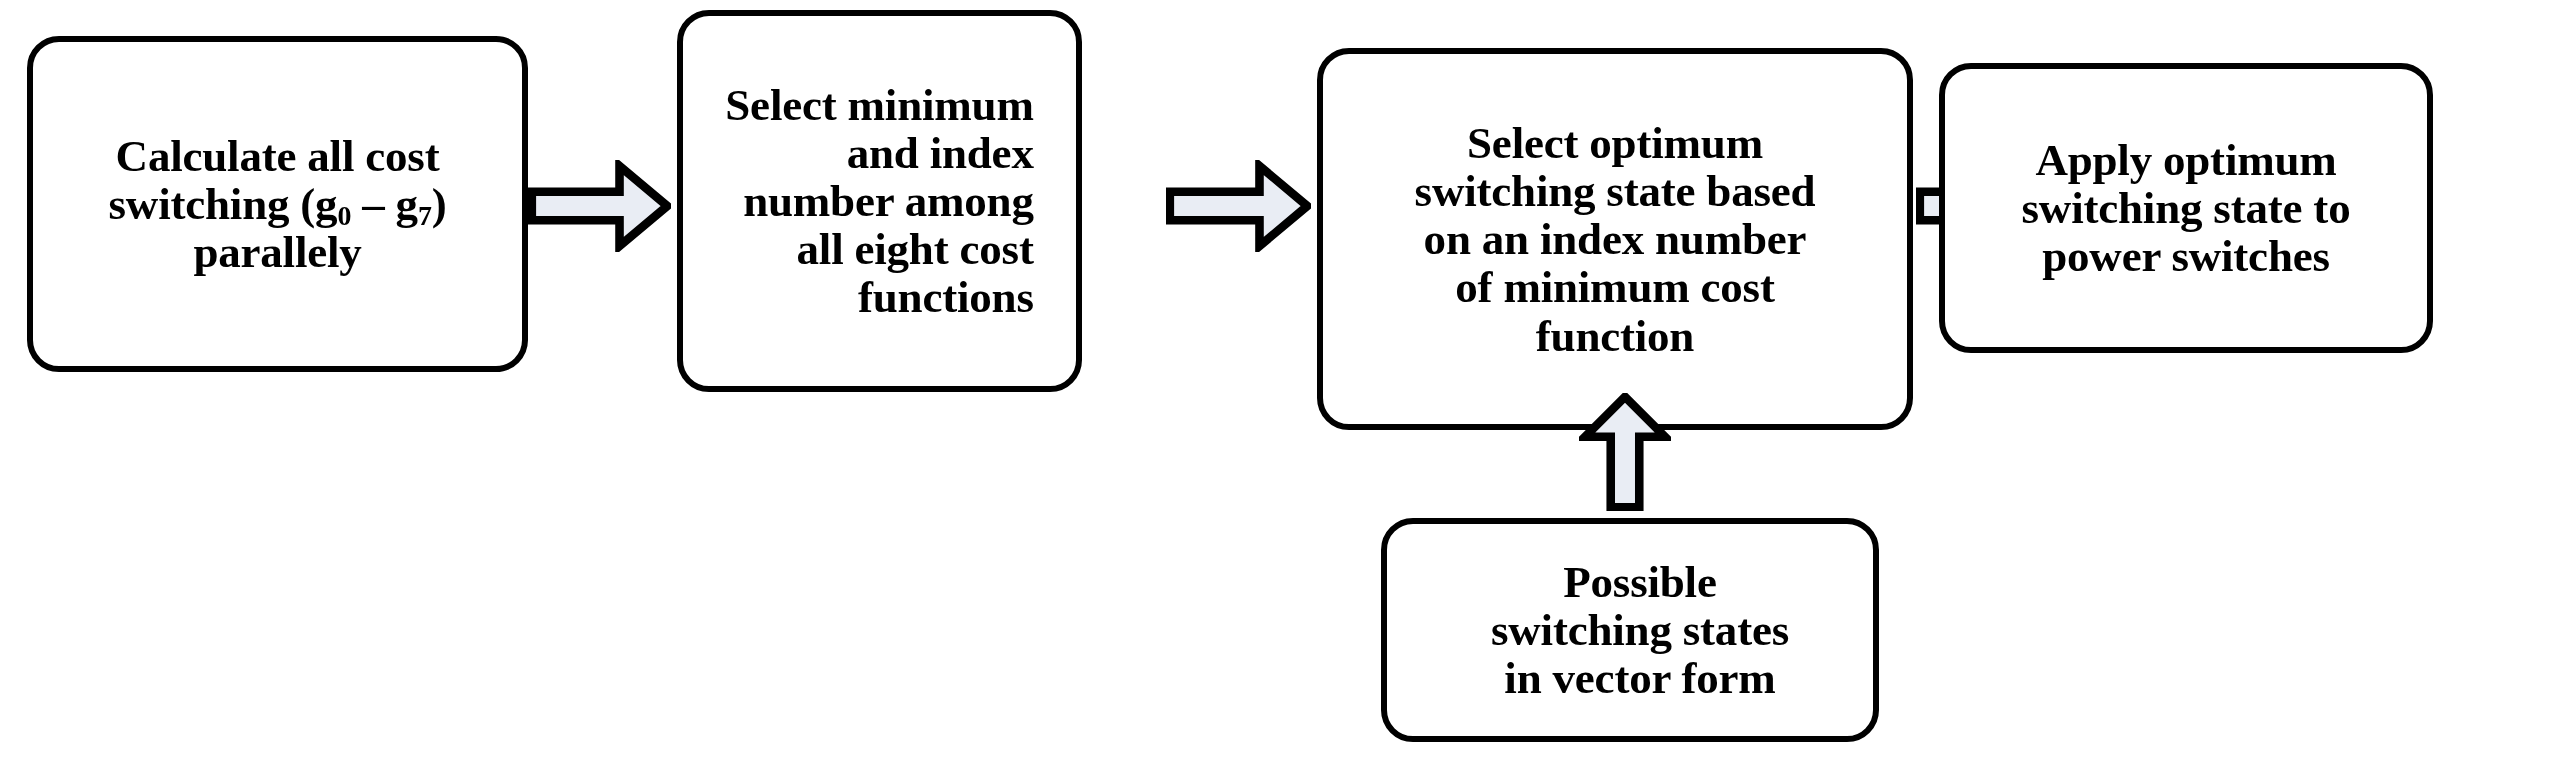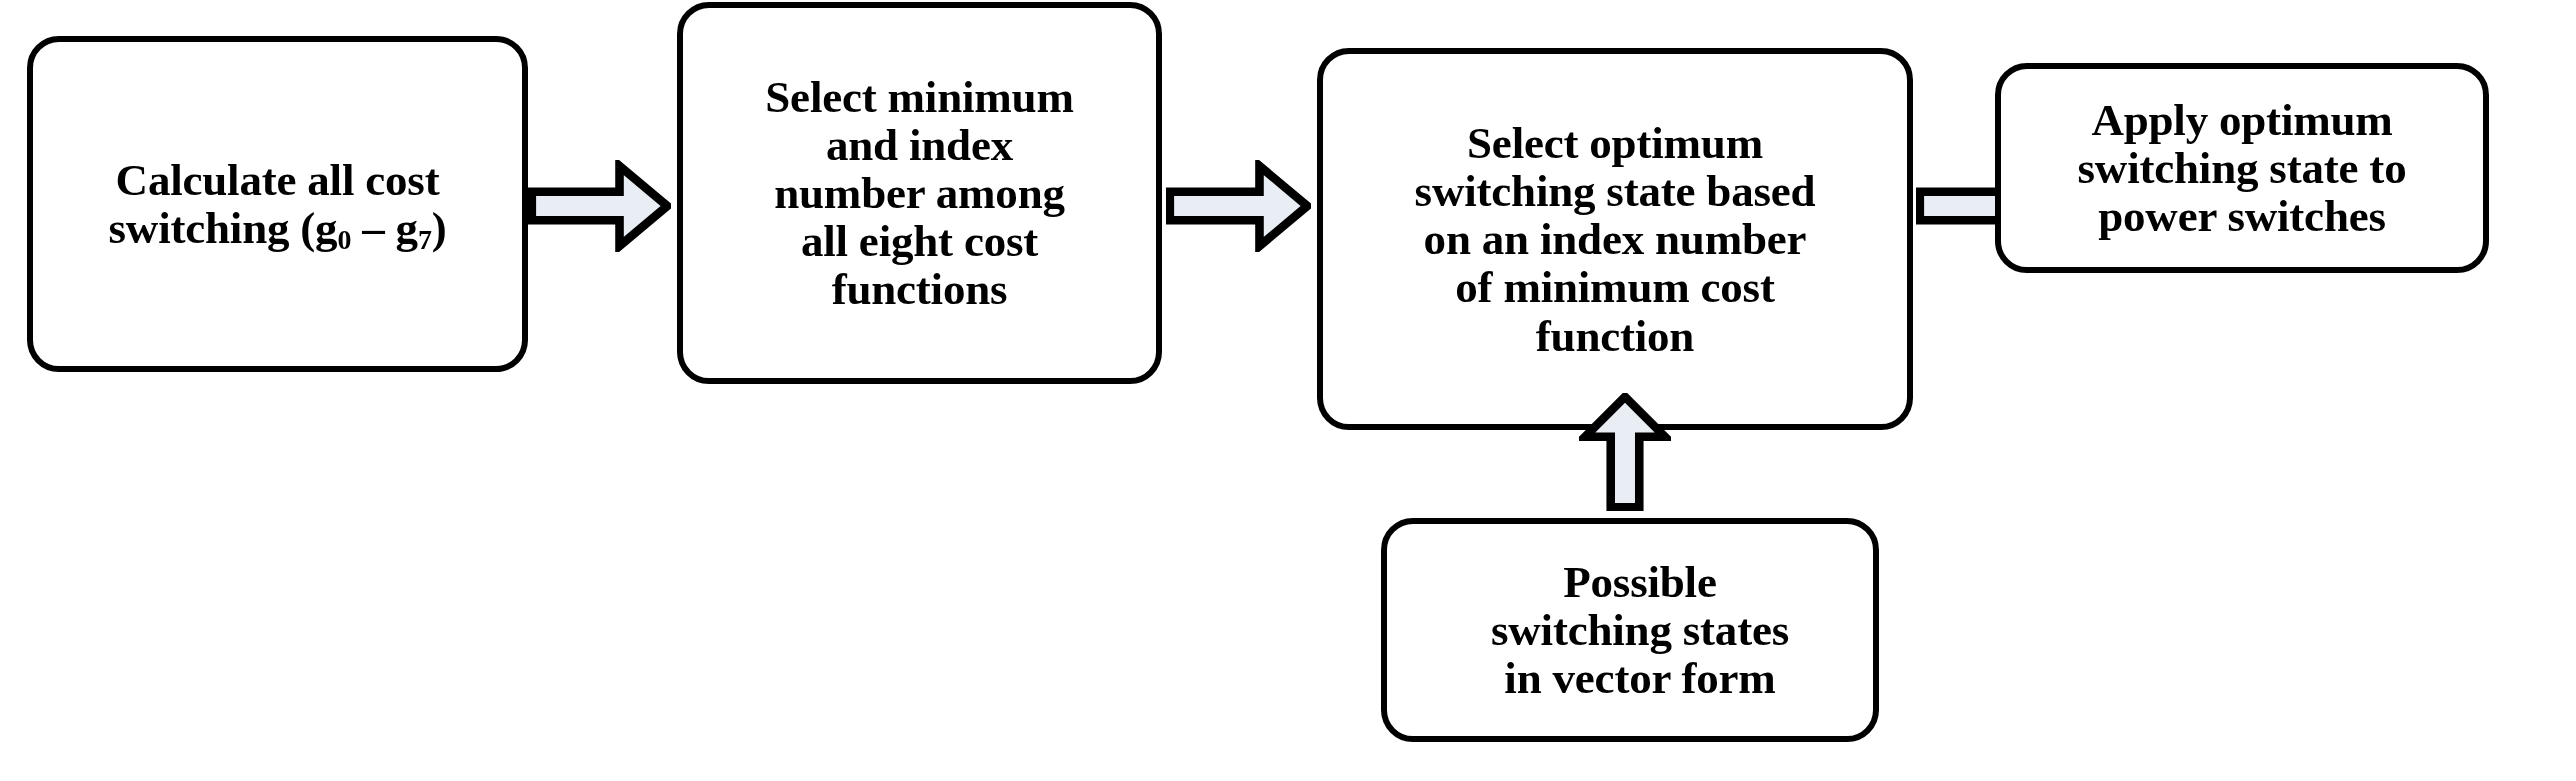--- a/index.html
+++ b/index.html
@@ -29,23 +29,23 @@
   }
   .node-label {
     font-weight: bold;
     color: #000000;
     line-height: 1.07;
     letter-spacing: -0.2px;
     white-space: pre-line;
     padding: 0 7.6px;
   }
   .node-1 { left: 27px;   top: 36px;  width: 501px; height: 336px; }
-  .node-2 { left: 677px;  top: 2px;  width: 485px; height: 382px; }
+  .node-2 { left: 677px;  top: 10px;  width: 405px; height: 382px; text-align: right; }
   .node-3 { left: 1317px; top: 15.3px;  width: 596px; height: 382px; margin-top: 33px; }
-  .node-4 { left: 1995px; top: 63px;  width: 494px; height: 210px; }
+  .node-4 { left: 1939px; top: 63px;  width: 494px; height: 290px; }
   .node-5 { left: 1381px; top: 518px; width: 498px; height: 224px; padding-left: 20px; }
 
   .node-1 .node-label { font-size: 45px; }
   .node-2 .node-label { font-size: 45px; }
   .node-3 .node-label { font-size: 45px; }
   .node-4 .node-label { font-size: 45px; }
   .node-5 .node-label { font-size: 45px; }
 
   .node-label sub {
     font-size: 0.62em;
@@ -64,21 +64,21 @@
   .arrow-h2 { left: 1166px; top: 160px; width: 145px; height: 92px; }
   .arrow-h3 { left: 1916px; top: 160px; width: 141px; height: 92px; }
   .arrow-v1 { left: 1579px; top: 393px; width: 92px; height: 118px; }
 </style>
 </head>
 <body>
 
 <div id="canvas">
 
   <div class="node node-1">
-    <div class="node-label"><span>Calculate all cost</span><br><span>switching (g</span><sub>0</sub><span> – g</span><sub>7</sub><span>)</span><br></div>
+    <div class="node-label"><span>Calculate all cost</span><br><span>switching (g</span><sub>0</sub><span> – g</span><sub>7</sub><span>)</span><br><span>parallely</span></div>
   </div>
 
   <div class="arrow arrow-h1">
     <svg width="143" height="92" viewBox="0 0 150 96" xmlns="http://www.w3.org/2000/svg">
       <path d="M4 33 L96 33 L96 6 L146 48 L96 90 L96 63 L4 63 Z" fill="#e9edf4" stroke="#000000" stroke-width="9" stroke-linejoin="miter"></path>
     </svg>
   </div>
 
   <div class="node node-2">
     <div class="node-label">Select minimum

